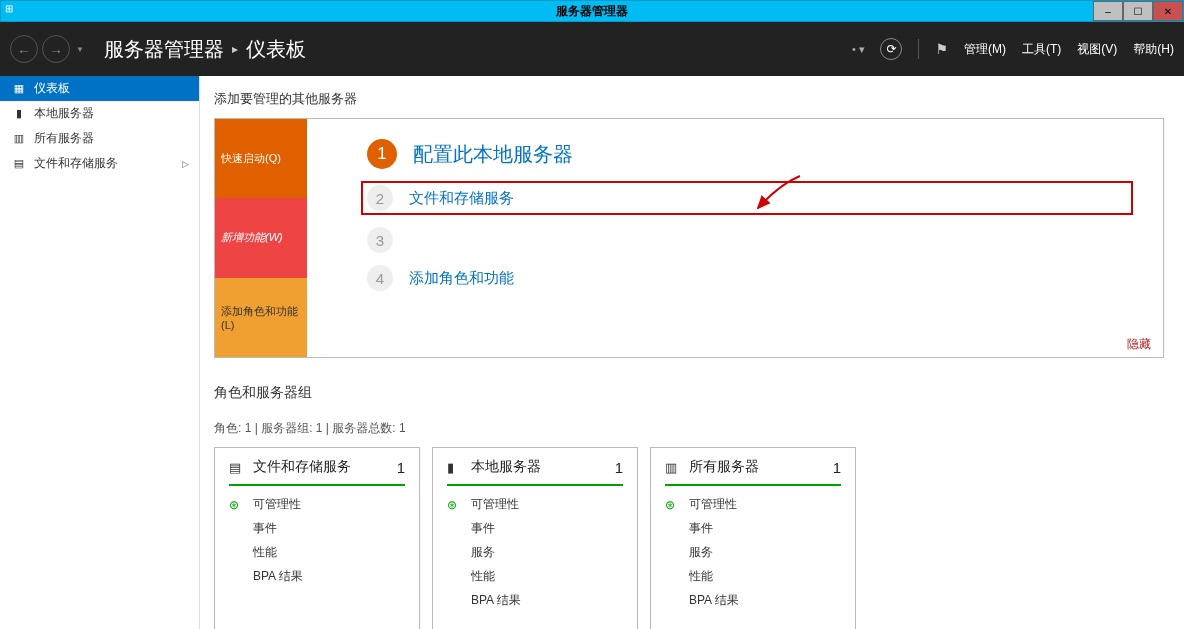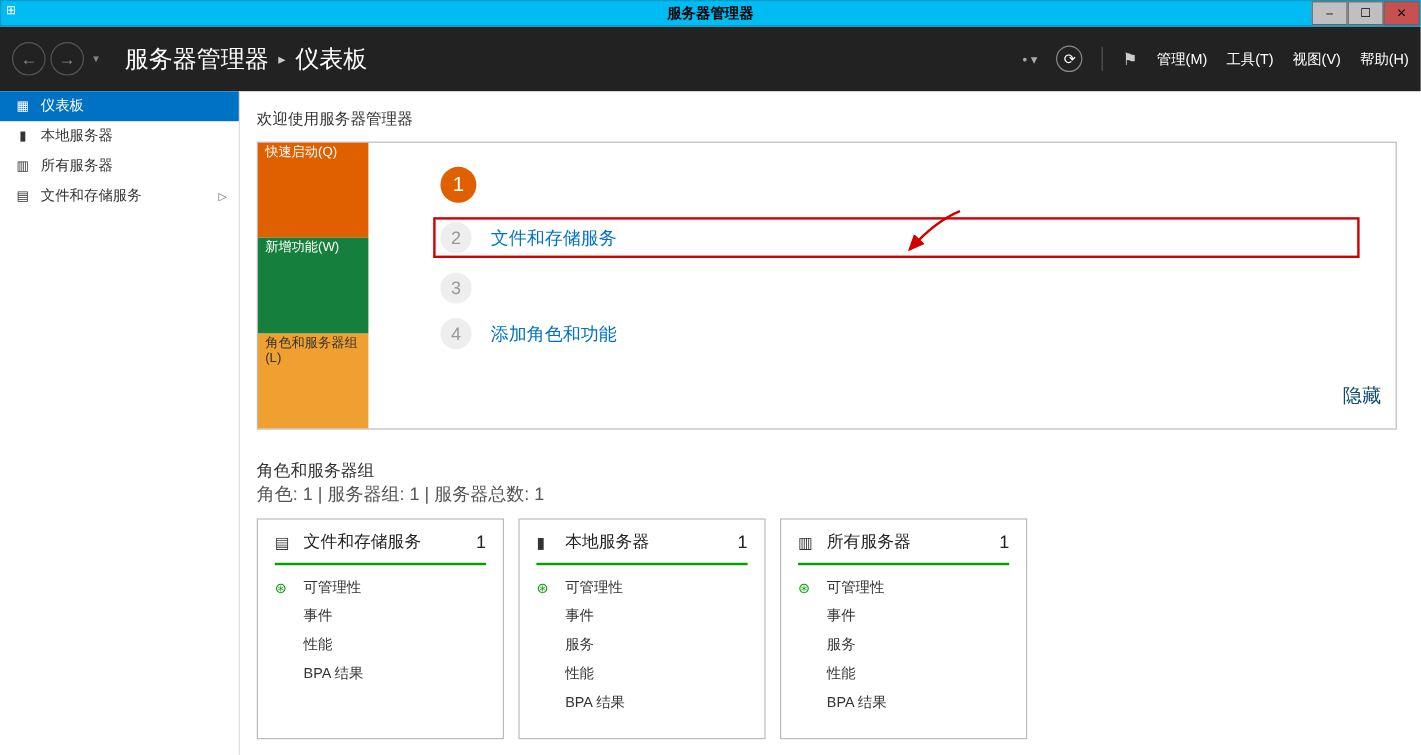--- a/index.html
+++ b/index.html
@@ -31,39 +31,39 @@
 .sidebar-item.active { background: #0072c6; color: #fff; }
 .sidebar-item .expand { position: absolute; right: 10px; font-size: 9px; color: #666; }
 .sb-icon { width: 14px; text-align: center; font-size: 11px; }
 
 
 .main { flex: 1; padding: 14px 20px 12px 14px; overflow: hidden; }
 .welcome-title { font-size: 13px; color: #333; margin-bottom: 10px; }
 
 .welcome-box { border: 1px solid #bbb; height: 240px; display: flex; position: relative; }
 .welcome-tabs { width: 92px; display: flex; flex-direction: column; }
-.wtab { flex: 1; display: flex; align-items: flex-start; padding: 0 6px; font-size: 11px; color: #fff; }
+.wtab { flex: 1; display: flex; align-items: center; padding: 0 6px; font-size: 11px; color: #fff; }
 .wtab.q { background: #e06000; }
-.wtab.w { background: #15803d; }
+.wtab.w { background: #ef4444; font-style: italic; }
 .wtab.l { background: #f0a030; color: #333; }
 .welcome-steps { flex: 1; padding: 20px 30px 10px 60px; position: relative; }
 .step { display: flex; align-items: center; gap: 16px; margin-bottom: 12px; }
 .step .num { width: 26px; height: 26px; border-radius: 50%; display: flex; align-items: center; justify-content: center; font-size: 15px; }
 .step.s1 .num { background: #e06000; color: #fff; width: 30px; height: 30px; font-size: 17px; }
 .step.s1 .txt { color: #0072c6; font-size: 20px; }
 .step.sub .num { background: #eee; color: #999; }
 .step.sub .txt { color: #0072c6; font-size: 15px; }
 .step.highlight { border: 2px solid #d00000; padding: 2px 30px 2px 4px; margin-left: -6px; }
-.hide-link { position: absolute; bottom: 16px; right: 12px; font-size: 16px; color: #0c4a6e; }
+.hide-link { position: absolute; bottom: 4px; right: 12px; font-size: 12px; color: #b91c1c; }
 
 
 .arrow-svg { position: absolute; left: 535px; top: 55px; pointer-events: none; }
 
 .section-title { font-size: 14px; color: #333; margin-top: 26px; font-family: Liberation Mono, monospace; }
-.section-sub { font-size: 15px; color: #555; margin-top: 1px; margin-bottom: 10px; }
+.section-sub { font-size: 12px; color: #555; margin-top: 18px; margin-bottom: 10px; }
 
 .cards { display: flex; gap: 12px; }
 .card { width: 206px; border: 1px solid #bbb; padding: 10px 14px 14px 14px; }
 .card-head { display: flex; align-items: center; gap: 8px; border-bottom: 2px solid #00a000; padding-bottom: 8px; margin-bottom: 10px; }
 .card-head .c-icon { width: 16px; font-size: 13px; color: #333; }
 .card-head .c-title { font-size: 14px; color: #222; flex: 1; }
 .card-head .c-count { font-size: 15px; color: #222; }
 .card-body .c-row { display: flex; align-items: center; gap: 10px; font-size: 12px; color: #333; margin-bottom: 7px; }
 .c-row .status-icon { width: 14px; color: #00a000; }
 .c-row.noicon .status-icon { visibility: hidden; }
@@ -118,37 +118,38 @@
       <span>所有服务器</span>
     </div>
     <div class="sidebar-item">
       <span class="sb-icon">▤</span>
       <span>文件和存储服务</span>
       <span class="expand">▷</span>
     </div>
   </div>
 
   <div class="main">
-    <div class="welcome-title">欢迎使用服务器管理器</div>
+    <div class="welcome-title">添加要管理的其他服务器</div>
 
     <div class="welcome-box">
       <div class="welcome-tabs">
         <div class="wtab q">
             <span>快速启动(Q)</span>
           </div>
         <div class="wtab w">
             <span>新增功能(W)</span>
           </div>
         <div class="wtab l">
-            <span>角色和服务器组(L)</span>
+            <span>添加角色和功能(L)</span>
           </div>
       </div>
       <div class="welcome-steps">
         <div class="step s1">
           <span class="num">1</span>
+          <span class="txt">配置此本地服务器</span>
         </div>
         <div class="step sub highlight">
           <span class="num">2</span>
           <span class="txt">文件和存储服务</span>
         </div>
         <div class="step sub">
           <span class="num">3</span>
         </div>
         <div class="step sub">
           <span class="num">4</span>

